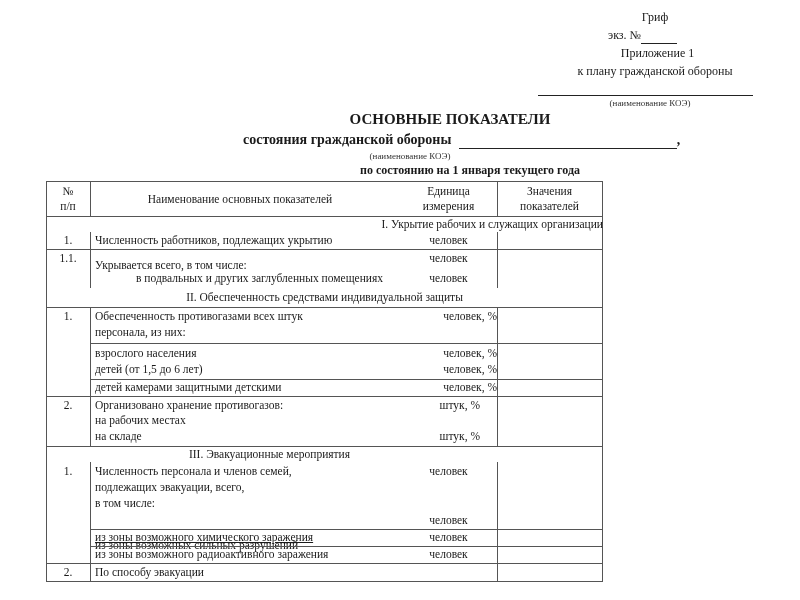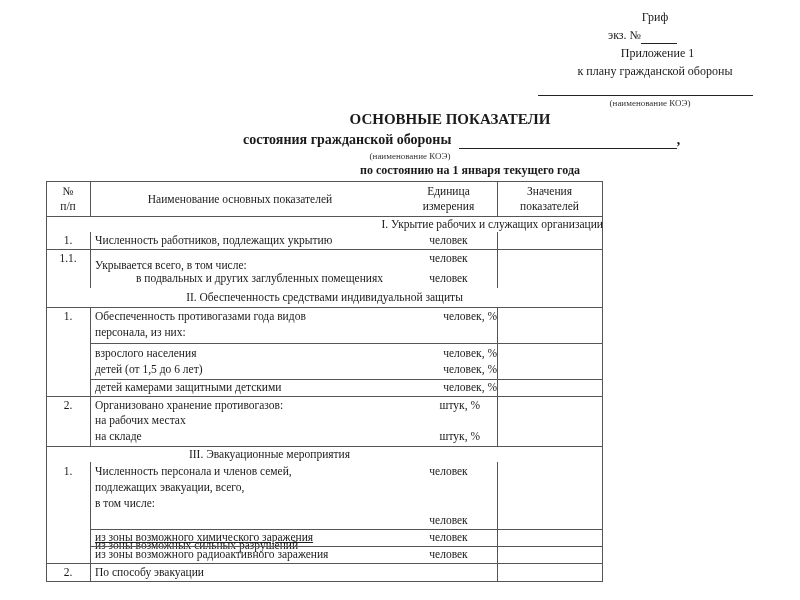--- a/index.html
+++ b/index.html
@@ -90,21 +90,21 @@
     <div class="abs" style="left:498px; top:250px; width:104px; height:38px;"></div>
   </div>
 
   <div class="abs cell" style="left:46px; top:290px; width:557px; text-align:center;">II. Обеспеченность средствами индивидуальной защиты</div>
   <div class="hline" style="left:46px; top:307px; width:557px;"></div>
   <div class="vline" style="left:90px; top:307px; height:139px;"></div>
   <div class="vline" style="left:497px; top:307px; height:139px;"></div>
 
   <div>
     <div class="abs cell" style="left:46px; top:309px; width:44px; text-align:center;">1.</div>
-    <div class="abs cell" style="left:95px; top:309px;">Обеспеченность противогазами года видов</div>
+    <div class="abs cell" style="left:95px; top:309px;">Обеспеченность противогазами всех штук</div>
     <div class="abs cell" style="left:95px; top:325px;">персонала, из них:</div>
     <div class="abs cell" style="left:400px; top:309px; width:97px; text-align:right; padding-right:0;">человек, %</div>
     <div class="abs" style="left:498px; top:308px; width:104px; height:34px;"></div>
   </div>
   <div class="hline" style="left:90px; top:343px; width:513px;"></div>
 
   <div>
     <div class="abs cell" style="left:95px; top:346px;">взрослого населения</div>
     <div class="abs cell" style="left:95px; top:362px;">детей (от 1,5 до 6 лет)</div>
     <div class="abs cell" style="left:400px; top:346px; width:97px; text-align:right;">человек, %</div>

